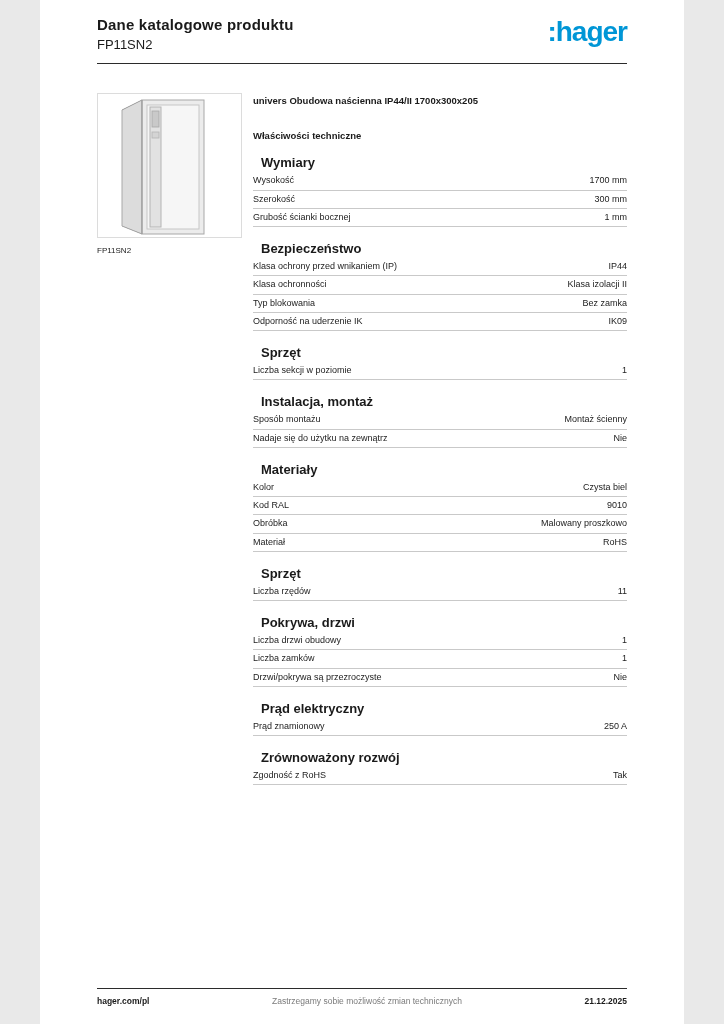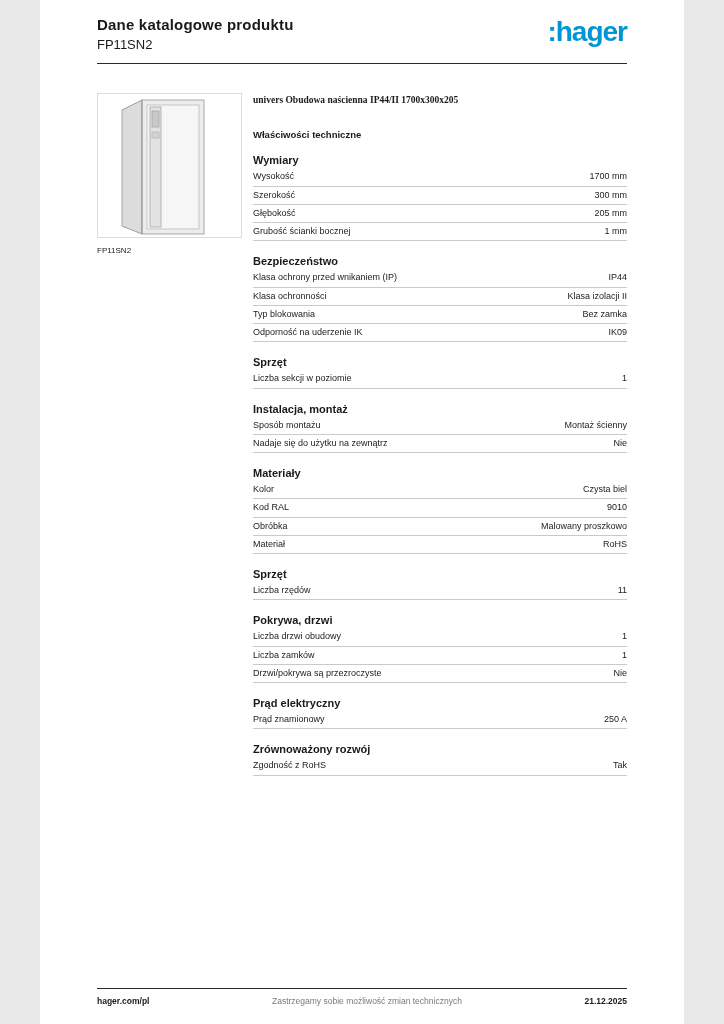--- a/index.html
+++ b/index.html
@@ -14,23 +14,23 @@
   .hdr-title { font-size:15px; font-weight:bold; letter-spacing:.2px; line-height:1.15; }
   .hdr-sub { font-size:13px; margin-top:4px; font-weight:normal; }
   .logo { font-size:28px; font-weight:bold; letter-spacing:-1px; line-height:1; margin-top:2px; }
   .hdr-rule { border:0; border-top:1px solid #2b2b2b; margin-top:11px; }
   
   .content { display:flex; margin-top:29px; }
   .left-col { width:156px; flex-shrink:0; }
   .product-image { width:145px; height:145px; border:1px solid #dcdcdc; background:#fff; }
   .image-caption { font-size:8px; margin-top:8px; color:#1a1a1a; }
   .right-col { flex:1; min-width:0; }
-  .product-name { font-size:9.5px; font-weight:bold; margin-top:2px;font-family:Liberation Serif, serif; }
+  .product-name { font-size:9.5px; font-weight:bold; margin-top:2px; }
   .props-title { font-size:9.5px; font-weight:bold; margin-top:24px; }
-  .sec-title { font-size:11px; font-weight:bold; margin:14px 0 2px 0; }
+  .sec-title { font-size:13px; font-weight:bold; margin:14px 0 2px 8px; }
   .spec-row { display:flex; justify-content:space-between; align-items:baseline;
     font-size:9px; padding:3px 0; border-bottom:1px solid #c9c9c9; line-height:1.25; color:#222; }
   .spec-row .lbl { text-align:left; padding-right:10px; }
   .spec-row .val { text-align:right; white-space:nowrap; }
   
   .ftr { position:absolute; left:57px; right:57px; bottom:18px; }
   .ftr-rule { border:0; border-top:1px solid #2b2b2b; margin-bottom:7px; }
   .ftr-row { display:flex; justify-content:space-between; font-size:8.5px; }
   .ftr-left { font-weight:bold; }
   .ftr-center { color:#7a7a7a; }
@@ -81,24 +81,20 @@
             <div class="sec-title">Wymiary</div>
             <div class="spec-row">
               <span class="lbl">Wysokość</span>
               <span class="val">1700 mm</span>
             </div>
             <div class="spec-row">
               <span class="lbl">Szerokość</span>
               <span class="val">300 mm</span>
             </div>
             <div class="spec-row">
-              <span class="lbl">Głębokość</span>
-              <span class="val">205 mm</span>
-            </div>
-            <div class="spec-row">
               <span class="lbl">Grubość ścianki bocznej</span>
               <span class="val">1 mm</span>
             </div>
           </section>
           <section>
             <div class="sec-title">Bezpieczeństwo</div>
             <div class="spec-row">
               <span class="lbl">Klasa ochrony przed wnikaniem (IP)</span>
               <span class="val">IP44</span>
             </div>

